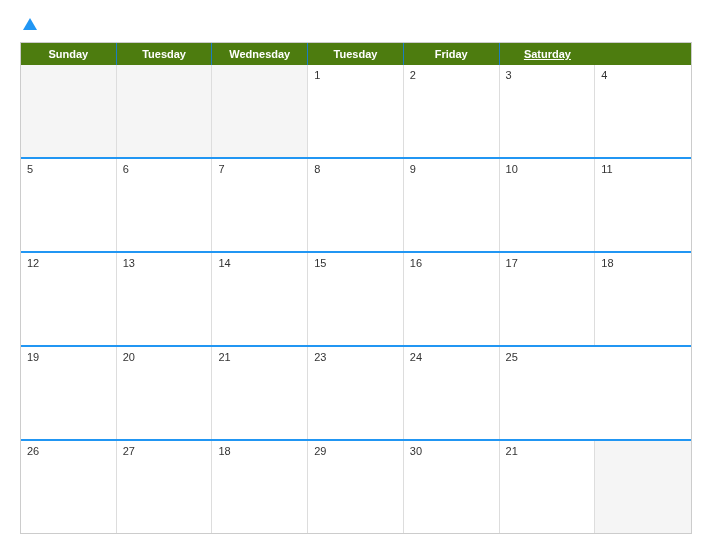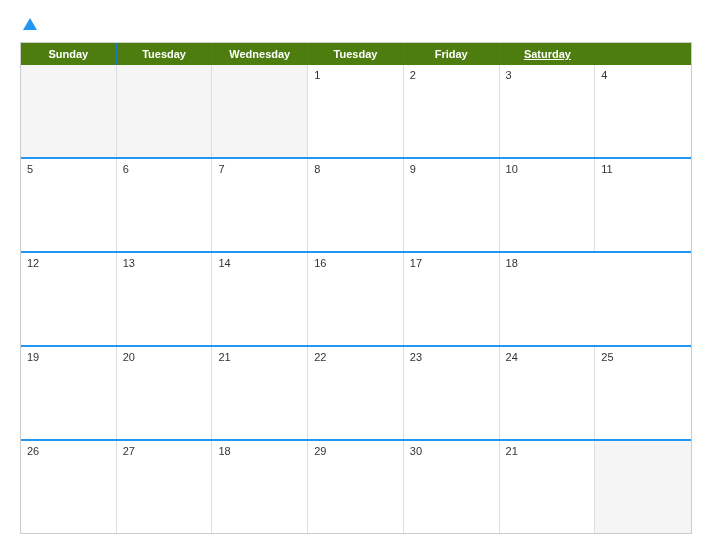--- a/index.html
+++ b/index.html
@@ -166,29 +166,29 @@
           <div class="day-cell"><span class="day-num">7</span></div>
           <div class="day-cell"><span class="day-num">8</span></div>
           <div class="day-cell"><span class="day-num">9</span></div>
           <div class="day-cell"><span class="day-num">10</span></div>
           <div class="day-cell"><span class="day-num">11</span></div>
         </div>
         <div class="week-row">
           <div class="day-cell"><span class="day-num">12</span></div>
           <div class="day-cell"><span class="day-num">13</span></div>
           <div class="day-cell"><span class="day-num">14</span></div>
+          <div class="day-cell"><span class="day-num">15</span></div>
           <div class="day-cell"><span class="day-num">16</span></div>
           <div class="day-cell"><span class="day-num">17</span></div>
           <div class="day-cell"><span class="day-num">18</span></div>
         </div>
         <div class="week-row">
           <div class="day-cell"><span class="day-num">19</span></div>
           <div class="day-cell"><span class="day-num">20</span></div>
           <div class="day-cell"><span class="day-num">21</span></div>
-          <div class="day-cell"><span class="day-num">22</span></div>
           <div class="day-cell"><span class="day-num">23</span></div>
           <div class="day-cell"><span class="day-num">24</span></div>
           <div class="day-cell"><span class="day-num">25</span></div>
         </div>
         <div class="week-row">
           <div class="day-cell"><span class="day-num">26</span></div>
           <div class="day-cell"><span class="day-num">27</span></div>
           <div class="day-cell"><span class="day-num">18</span></div>
           <div class="day-cell"><span class="day-num">29</span></div>
           <div class="day-cell"><span class="day-num">30</span></div>

